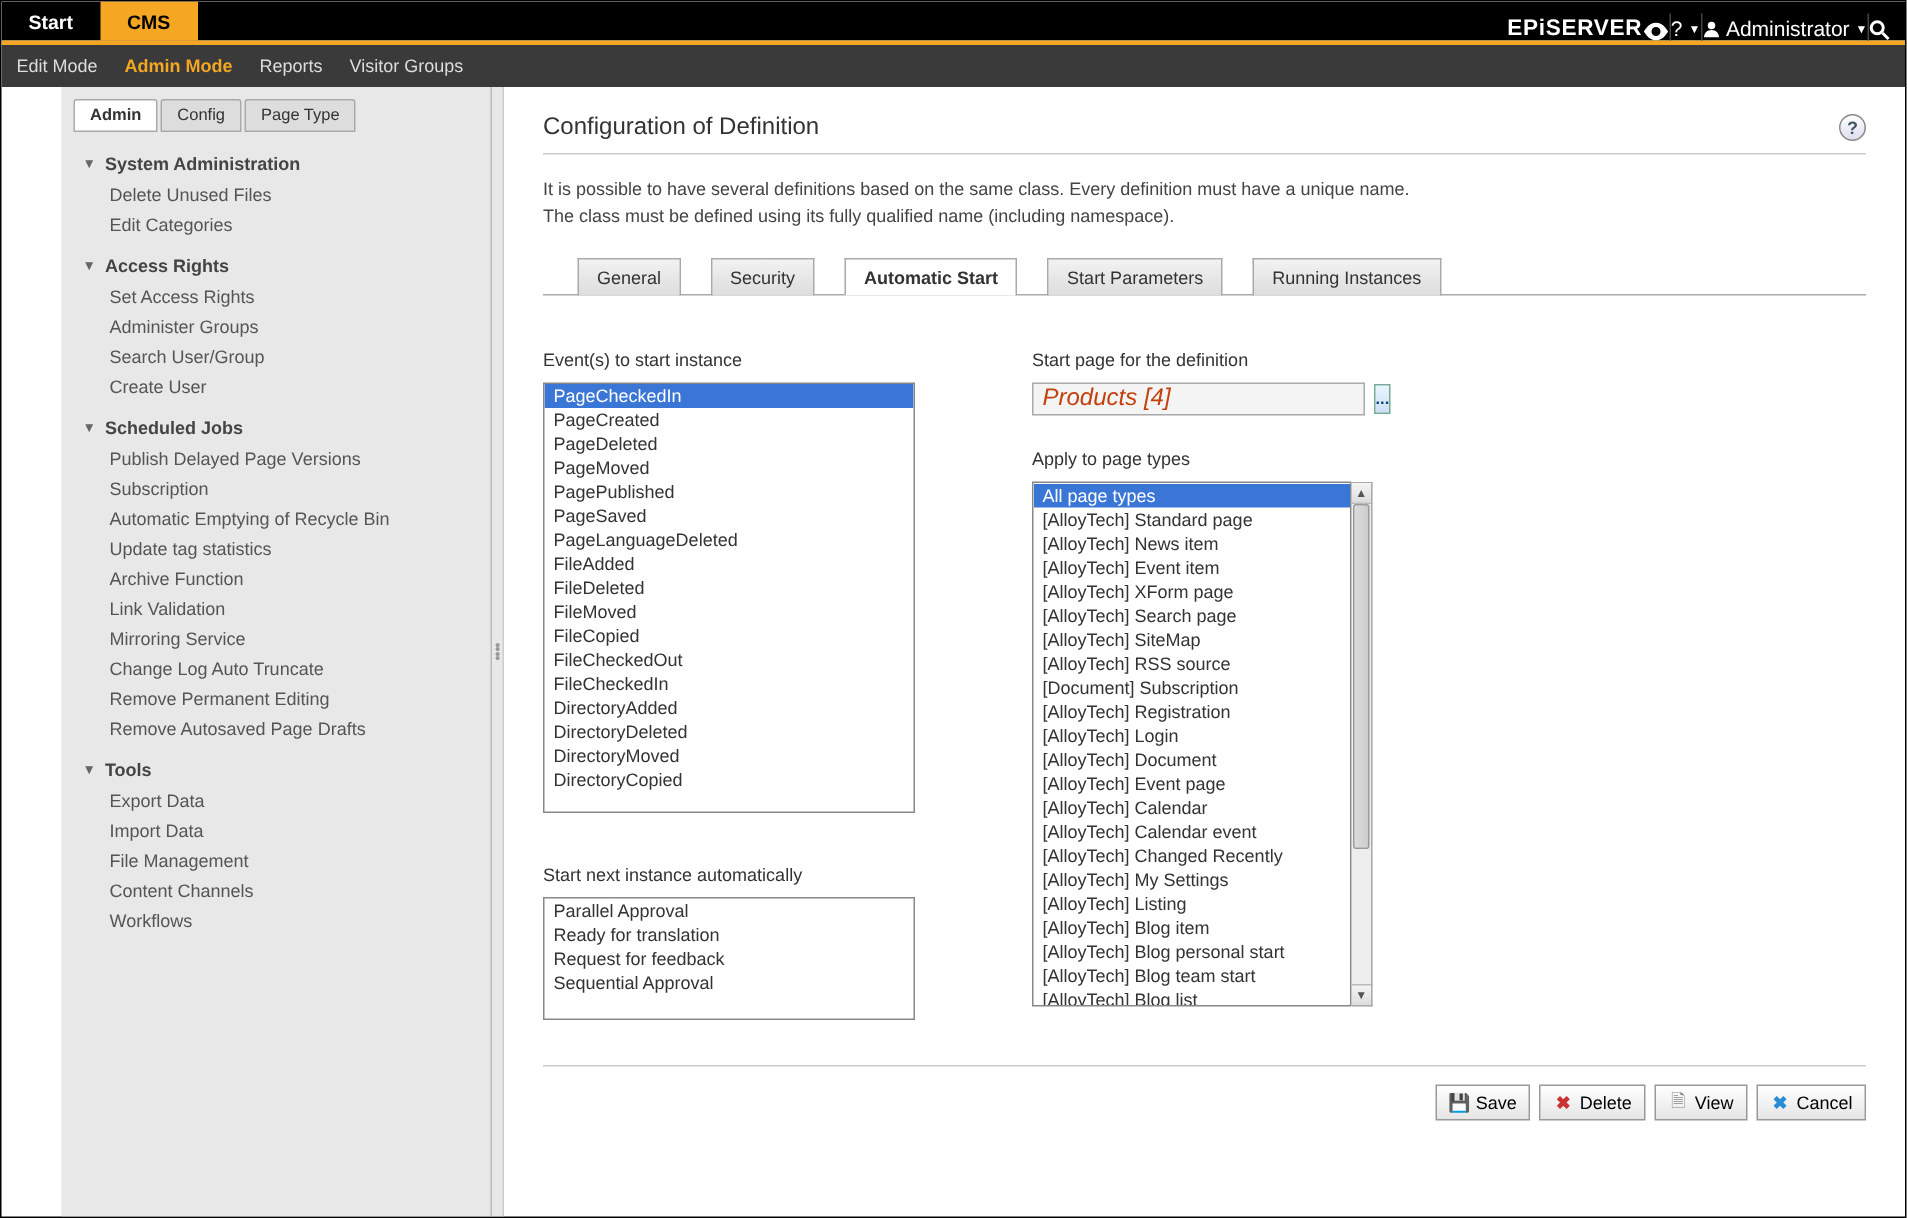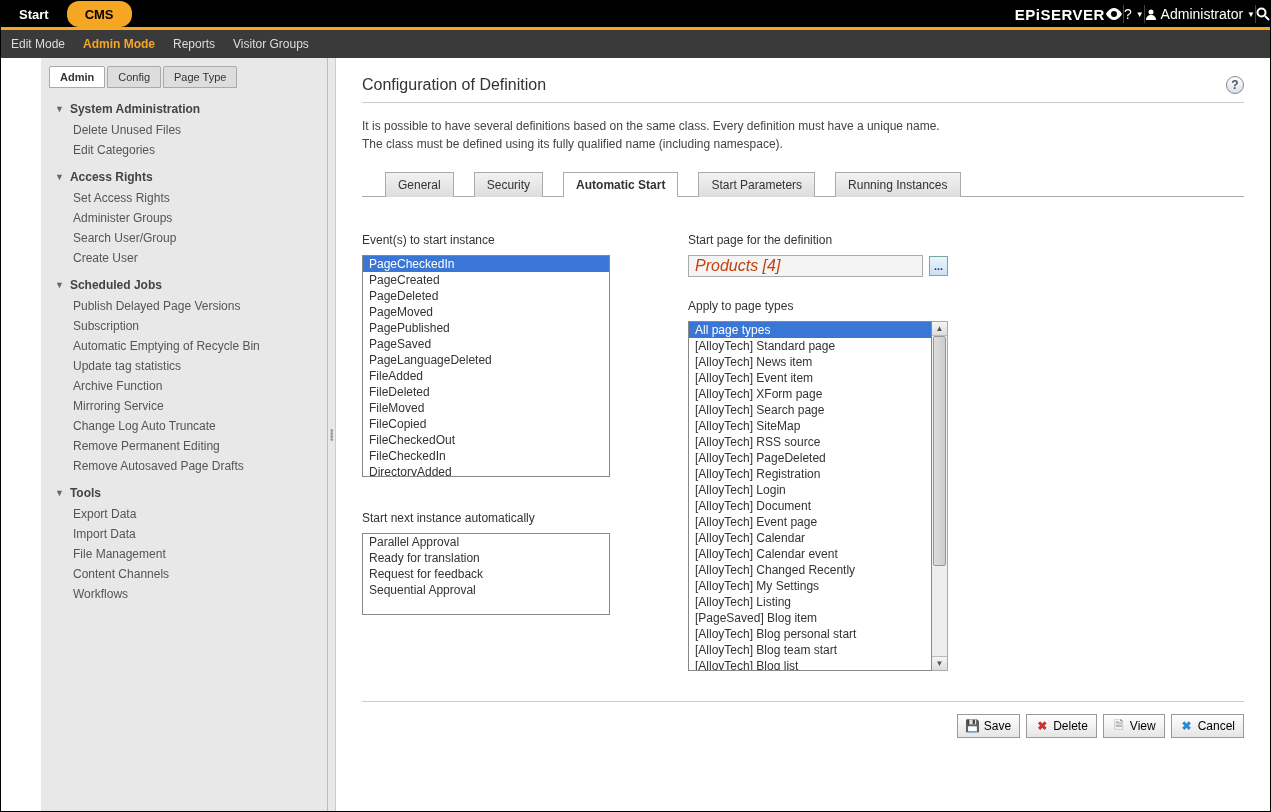--- a/index.html
+++ b/index.html
@@ -1,23 +1,23 @@
 <!DOCTYPE html>
 <html><head>
 <meta charset="utf-8">
 <style>
 * { box-sizing: border-box; margin: 0; padding: 0; }
 body { font-family: Arial, Helvetica, sans-serif; font-size: 12px; color: #333; background: #fff; width: 1271px; height: 812px; overflow: hidden; border: 1px solid #000; }
 
 
 .topbar { background: #000; height: 26px; display: flex; align-items: stretch; }
 .topbar-left { display: flex; }
-.topbar-tab { padding: 0 18px; display: flex; align-items: center; font-weight: bold; color: #fff; cursor: pointer; font-size: 13px; border-radius: 12px; }
+.topbar-tab { padding: 0 18px; display: flex; align-items: center; font-weight: bold; color: #fff; cursor: pointer; font-size: 13px; }
 .topbar-tab.active { background: #f5a623; color: #000; }
-.topbar-right { margin-left: auto; display: flex; align-items: center; padding-right: 0; color: #fff; }
+.topbar-right { margin-left: auto; display: flex; align-items: flex-end; padding-right: 10px; color: #fff; }
 .brand { font-weight: bold; font-size: 15px; letter-spacing: 0.5px; }
 .topbar-icon { display: flex; align-items: center; cursor: pointer; font-size: 14px; gap: 4px; }
 .topbar-sep { width: 1px; height: 18px; background: #444; }
 
 .orange-line { height: 3px; background: #f5a623; }
 
 
 .subnav { background: #3a3a3a; height: 28px; display: flex; align-items: center; padding-left: 10px; gap: 18px; }
 .subnav-item { color: #ddd; cursor: pointer; font-size: 12px; }
 .subnav-item.active { color: #f5a623; font-weight: bold; }
@@ -46,25 +46,25 @@
 .desc { margin: 14px 0 18px; color: #444; line-height: 1.5; font-size: 12px; }
 
 .section-tabs-wrap { border-bottom: 1px solid #aaa; }
 .section-tabs { display: flex; gap: 20px; margin-left: 23px; }
 .section-tab { background: linear-gradient(#f2f2f2,#ddd); border: 1px solid #aaa; border-bottom: none; padding: 5px 12px; font-size: 12px; cursor: pointer; position: relative; top: 1px; }
 .section-tab.active { background: #fff; font-weight: bold; }
 
 .form-area { display: flex; gap: 56px; margin-top: 36px; }
 .form-col { flex: 0 0 auto; }
 .col-left { width: 270px; }
-.col-right { width: 260px; }
+.col-right { width: 227px; }
 .field-label { font-size: 12px; color: #333; margin-bottom: 8px; }
 
 .listbox { border: 1px solid #888; background: #fff; width: 248px; overflow-y: auto; }
-.listbox.events { height: 222px; }
+.listbox.events { height: 287px; }
 .listbox.instances { height: 82px; }
 .listbox.pagetypes { height: 350px; width: 246px; }
 .listbox-wrap { display: flex; }
 .scrollbar { width: 16px; border: 1px solid #aaa; border-left: none; background: #eee; position: relative; }
 .scrollbar .thumb { position: absolute; left: 1px; right: 1px; top: 14px; height: 230px; background: linear-gradient(90deg,#ddd,#ccc); border: 1px solid #999; border-radius: 2px; }
 .scrollbar .arr { position: absolute; left: 0; right: 0; height: 14px; background: linear-gradient(#f5f5f5,#ddd); display:flex; align-items:center; justify-content:center; font-size:8px; color:#555;}
 .scrollbar .arr.top { top:0; border-bottom:1px solid #bbb;}
 .scrollbar .arr.bot { bottom:0; border-top:1px solid #bbb;}
 
 .listbox-item { padding: 1px 6px; font-size: 12px; cursor: pointer; white-space: nowrap; }
@@ -152,20 +152,21 @@
           <div class="tree-item">Search User/Group</div>
           <div class="tree-item">Create User</div>
         </div>
         <div class="tree-section">
           <div class="tree-header"><span class="tri">▼</span>Scheduled Jobs</div>
           <div class="tree-item">Publish Delayed Page Versions</div>
           <div class="tree-item">Subscription</div>
           <div class="tree-item">Automatic Emptying of Recycle Bin</div>
           <div class="tree-item">Update tag statistics</div>
           <div class="tree-item">Archive Function</div>
+          <div class="tree-item">Link Validation</div>
           <div class="tree-item">Mirroring Service</div>
           <div class="tree-item">Change Log Auto Truncate</div>
           <div class="tree-item">Remove Permanent Editing</div>
           <div class="tree-item">Remove Autosaved Page Drafts</div>
         </div>
         <div class="tree-section">
           <div class="tree-header"><span class="tri">▼</span>Tools</div>
           <div class="tree-item">Export Data</div>
           <div class="tree-item">Import Data</div>
           <div class="tree-item">File Management</div>
@@ -241,31 +242,31 @@
         <div class="listbox-wrap">
           <div class="listbox pagetypes" id="pagetypes-list">
               <div class="listbox-item selected">All page types</div>
               <div class="listbox-item">[AlloyTech] Standard page</div>
               <div class="listbox-item">[AlloyTech] News item</div>
               <div class="listbox-item">[AlloyTech] Event item</div>
               <div class="listbox-item">[AlloyTech] XForm page</div>
               <div class="listbox-item">[AlloyTech] Search page</div>
               <div class="listbox-item">[AlloyTech] SiteMap</div>
               <div class="listbox-item">[AlloyTech] RSS source</div>
-              <div class="listbox-item">[AlloyTech] PageDeleted</div>
+              <div class="listbox-item">[Document] Subscription</div>
               <div class="listbox-item">[AlloyTech] Registration</div>
               <div class="listbox-item">[AlloyTech] Login</div>
               <div class="listbox-item">[AlloyTech] Document</div>
               <div class="listbox-item">[AlloyTech] Event page</div>
               <div class="listbox-item">[AlloyTech] Calendar</div>
               <div class="listbox-item">[AlloyTech] Calendar event</div>
               <div class="listbox-item">[AlloyTech] Changed Recently</div>
               <div class="listbox-item">[AlloyTech] My Settings</div>
               <div class="listbox-item">[AlloyTech] Listing</div>
-              <div class="listbox-item">[PageSaved] Blog item</div>
+              <div class="listbox-item">[AlloyTech] Blog item</div>
               <div class="listbox-item">[AlloyTech] Blog personal start</div>
               <div class="listbox-item">[AlloyTech] Blog team start</div>
               <div class="listbox-item">[AlloyTech] Blog list</div>
             </div>
           <div class="scrollbar">
             <div class="arr top">▲</div>
             <div class="thumb"></div>
             <div class="arr bot">▼</div>
           </div>
         </div>

